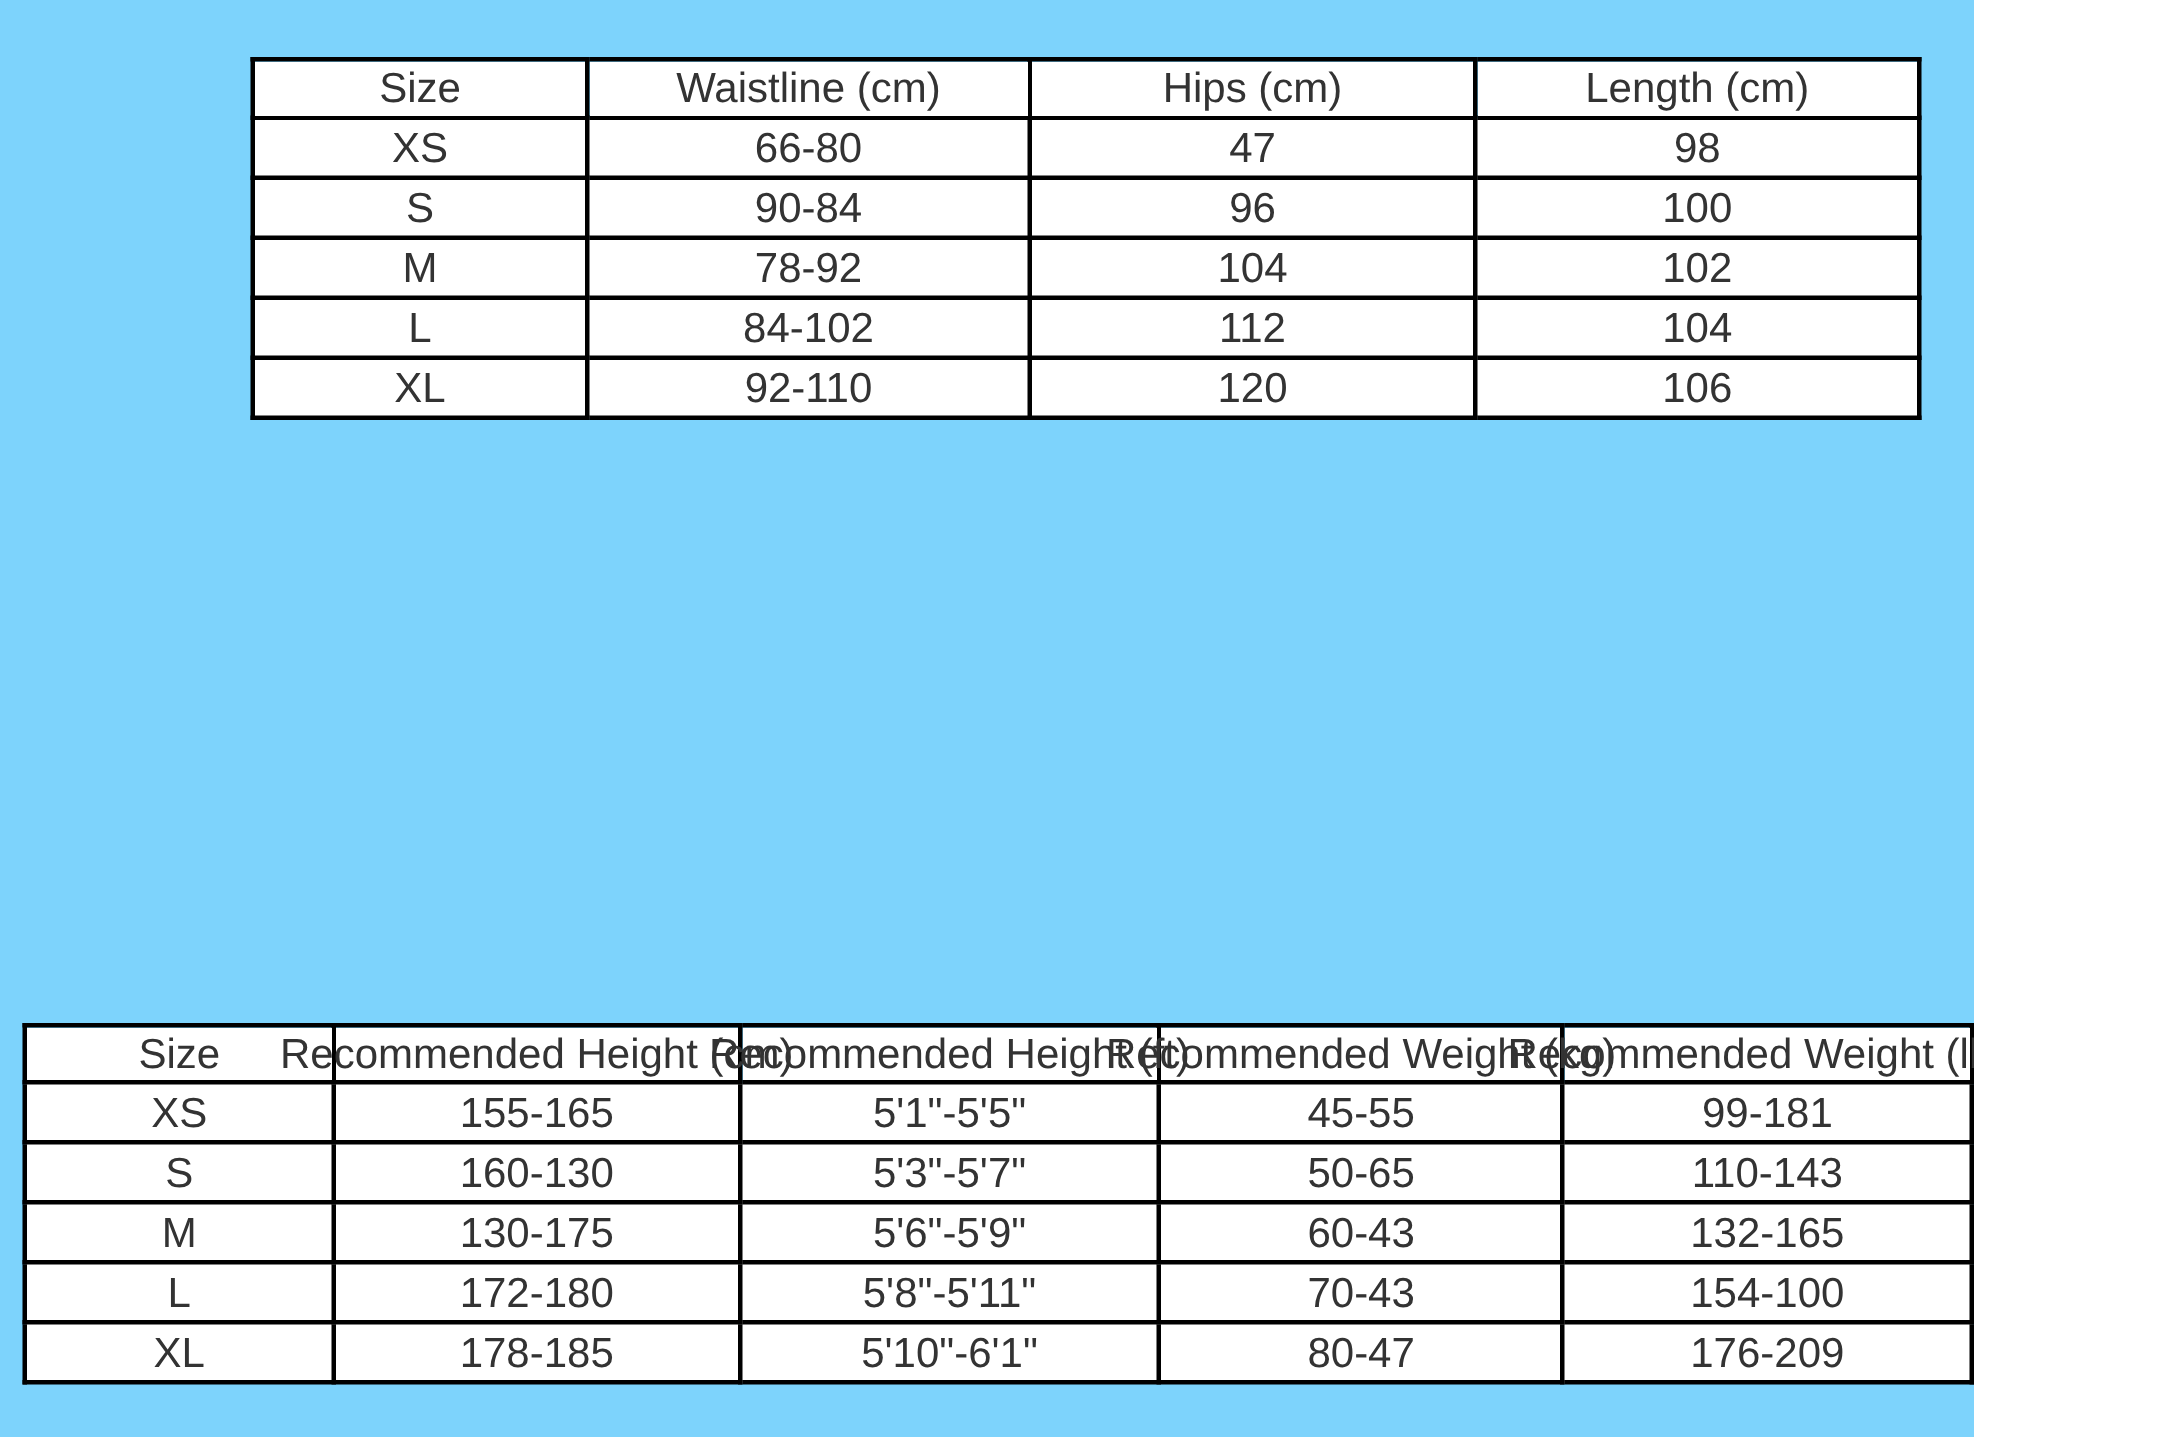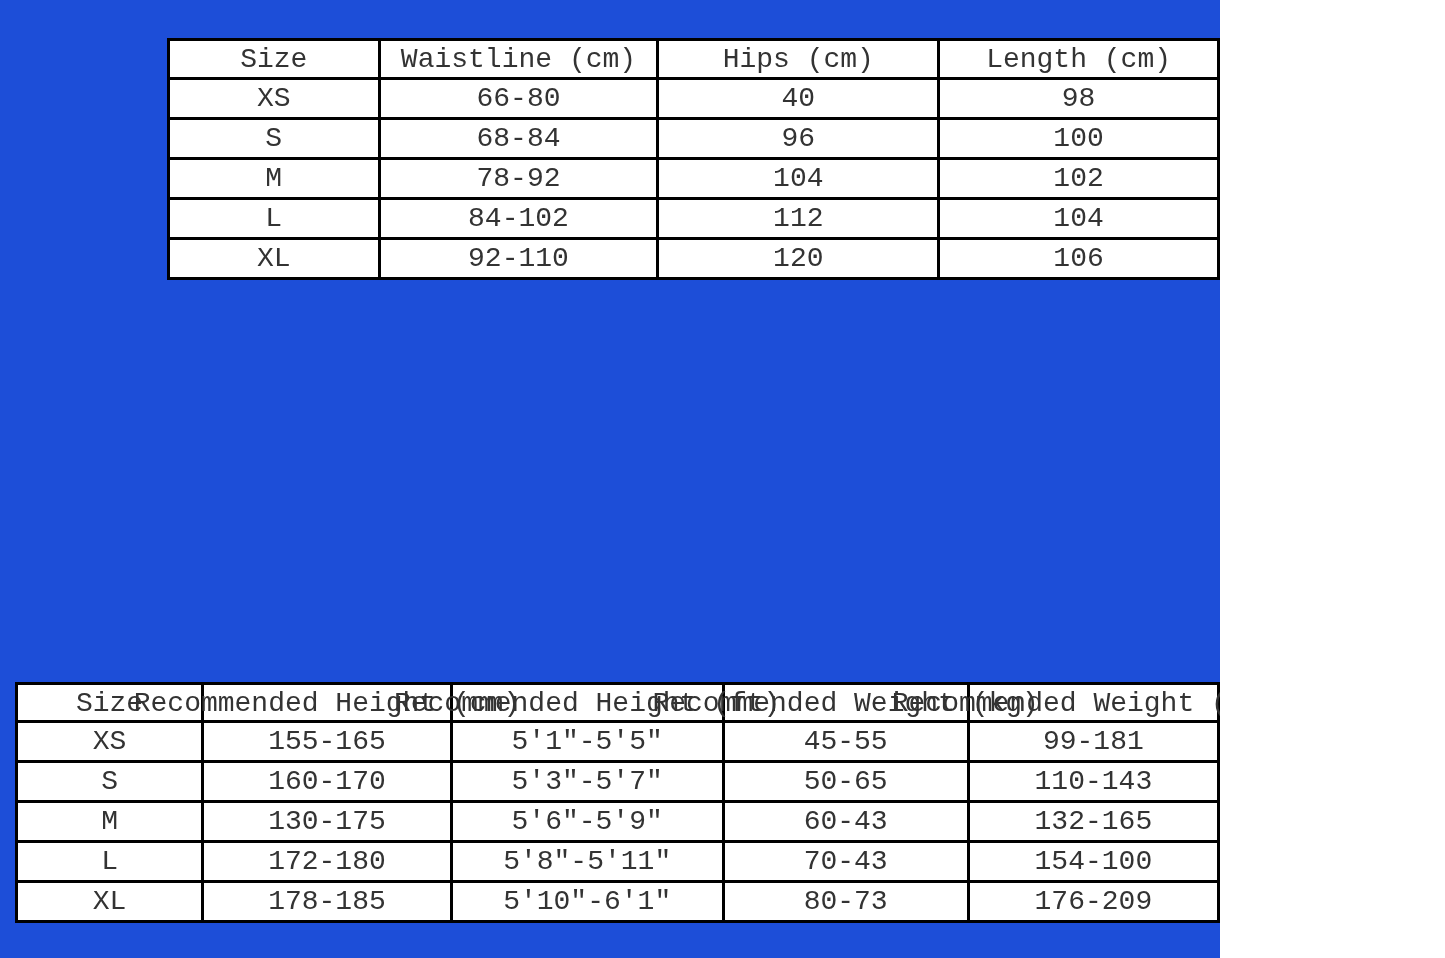--- a/index.html
+++ b/index.html
@@ -2,25 +2,25 @@
 <html><head>
 <meta charset="utf-8">
 <style>
   html, body {
     margin: 0;
     padding: 0;
     background: #ffffff;
   }
   .canvas {
     position: relative;
-    width: 1220px;
+    width: 1316px;
     height: 958px;
-    background: #1d4ed8;
+    background: #7dd3fc;
     overflow: hidden;
-    font-family: Liberation Mono, monospace;
+    font-family: Liberation Sans, sans-serif;
     color: #333333;
   }
   table.size-table {
     position: absolute;
     border-collapse: collapse;
     table-layout: fixed;
     background: transparent;
   }
   table.size-table th,
   table.size-table td {
@@ -76,26 +76,26 @@
         <th>
             <span class="hlabel">Hips (cm)</span>
           </th>
         <th>
             <span class="hlabel">Length (cm)</span>
           </th>
       </tr>
       <tr class="r-data">
         <td>XS</td>
         <td>66-80</td>
-        <td>40</td>
+        <td>47</td>
         <td>98</td>
       </tr>
       <tr class="r-data">
         <td>S</td>
-        <td>68-84</td>
+        <td>90-84</td>
         <td>96</td>
         <td>100</td>
       </tr>
       <tr class="r-data">
         <td>M</td>
         <td>78-92</td>
         <td>104</td>
         <td>102</td>
       </tr>
       <tr class="r-data">
@@ -141,21 +141,21 @@
       </tr>
       <tr class="r-data">
         <td>XS</td>
         <td>155-165</td>
         <td>5'1"-5'5"</td>
         <td>45-55</td>
         <td>99-181</td>
       </tr>
       <tr class="r-data">
         <td>S</td>
-        <td>160-170</td>
+        <td>160-130</td>
         <td>5'3"-5'7"</td>
         <td>50-65</td>
         <td>110-143</td>
       </tr>
       <tr class="r-data">
         <td>M</td>
         <td>130-175</td>
         <td>5'6"-5'9"</td>
         <td>60-43</td>
         <td>132-165</td>
@@ -164,19 +164,19 @@
         <td>L</td>
         <td>172-180</td>
         <td>5'8"-5'11"</td>
         <td>70-43</td>
         <td>154-100</td>
       </tr>
       <tr class="r-data">
         <td>XL</td>
         <td>178-185</td>
         <td>5'10"-6'1"</td>
-        <td>80-73</td>
+        <td>80-47</td>
         <td>176-209</td>
       </tr>
     </tbody>
   </table>
 
 </div>
 
 </body></html>

